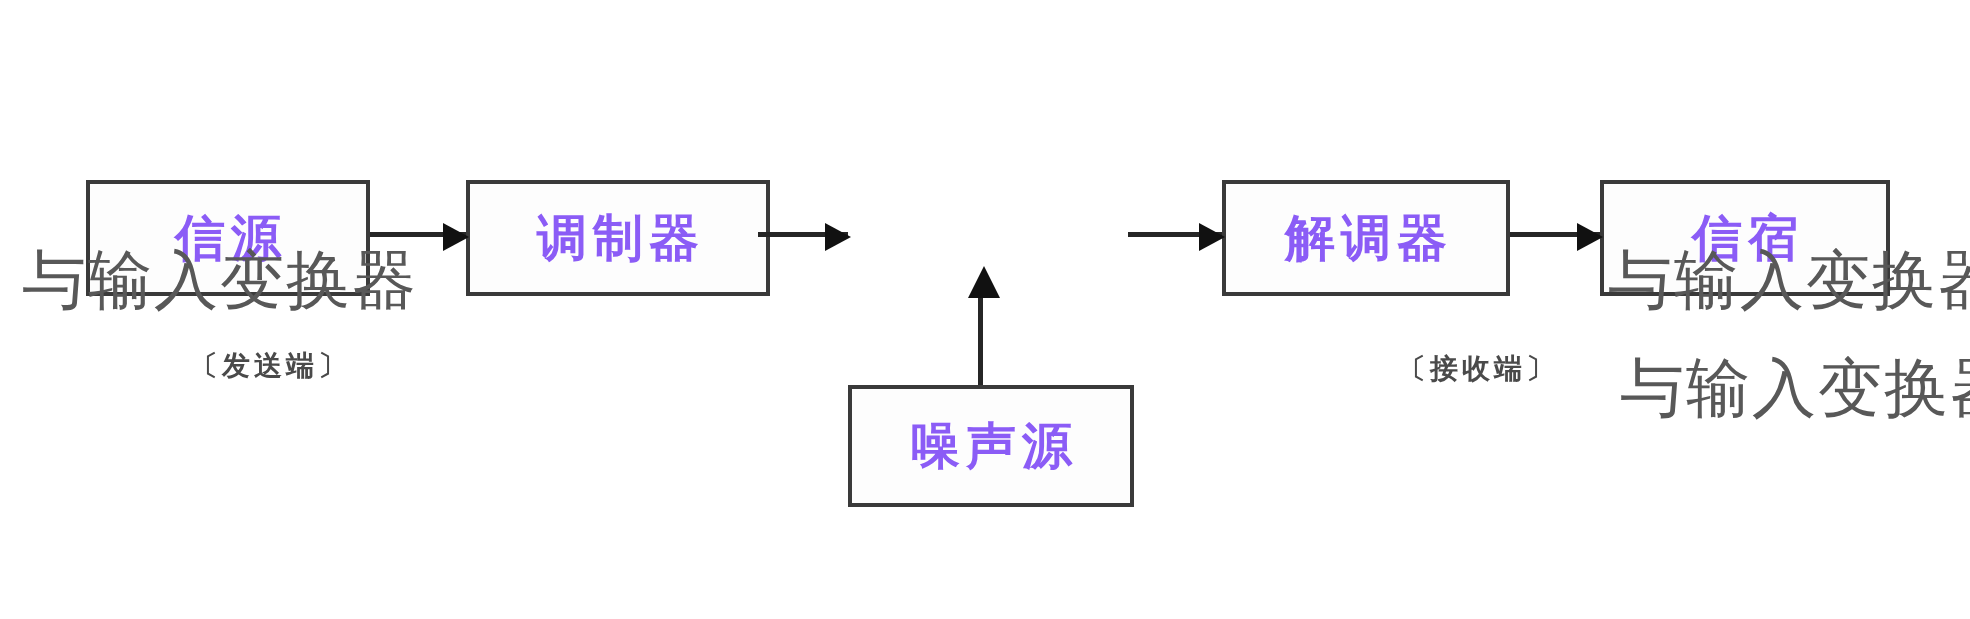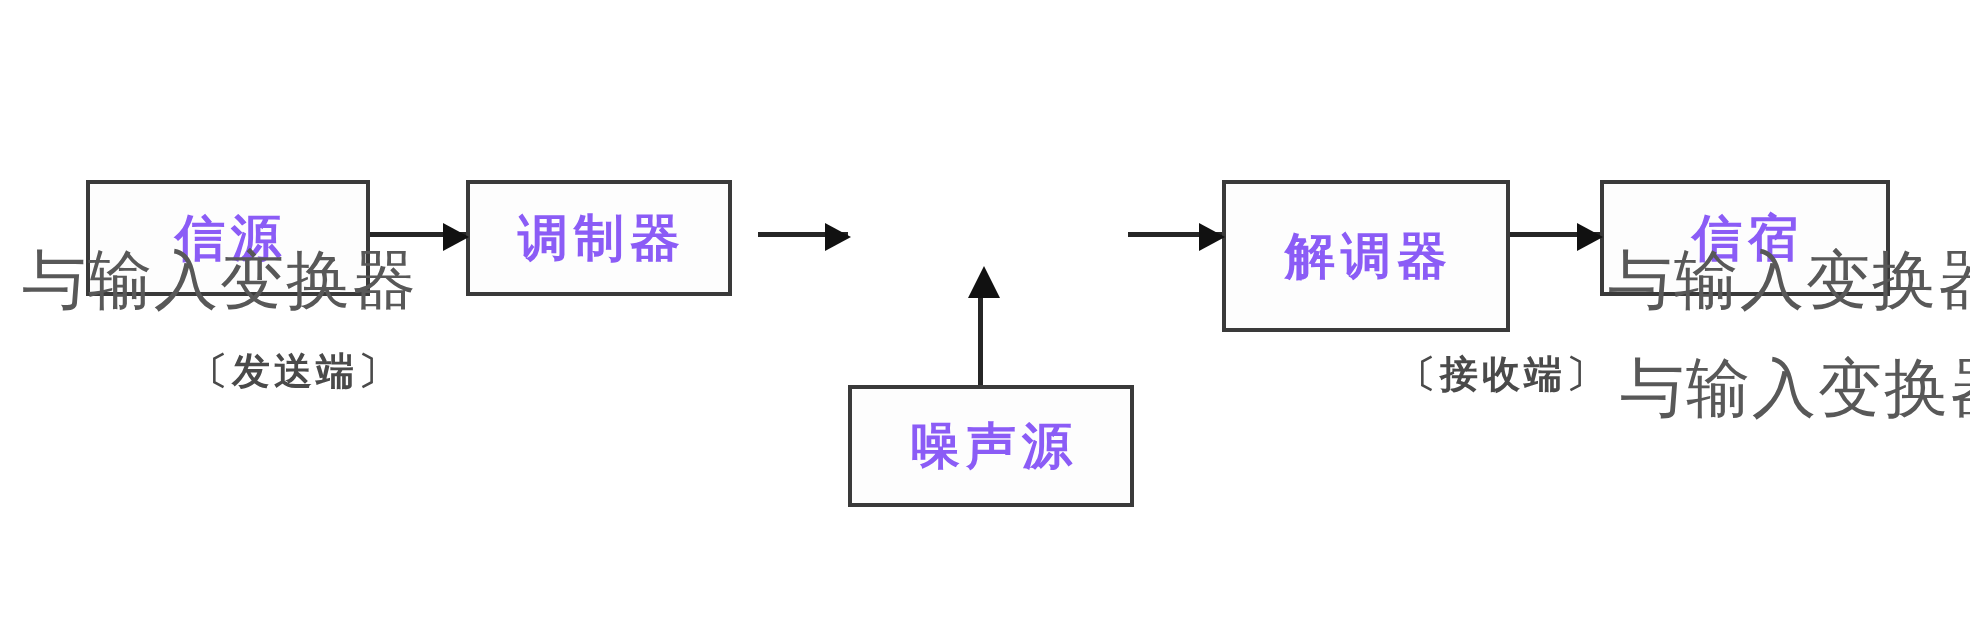--- a/index.html
+++ b/index.html
@@ -72,21 +72,21 @@
     height: 0;
     border-bottom: 32px solid #111111;
     border-left: 16px solid transparent;
     border-right: 16px solid transparent;
   }
 
   
   .caption {
     position: absolute;
     font-family: "DejaVu Sans", "Liberation Sans", sans-serif;
-    font-size: 38px;
+    font-size: 28px;
     font-weight: 700;
     color: #4a4a4a;
     letter-spacing: 4px;
     white-space: nowrap;
     line-height: 1;
     filter: blur(0.5px);
   }
 
   
   .overlay-text {
@@ -102,26 +102,26 @@
 </style>
 </head>
 <body>
 
 <div id="canvas">
 
   <div class="node" style="left:86px; top:180px; width:284px; height:116px;">
     <span class="node-label">信源</span>
   </div>
 
-  <div class="node" style="left:466px; top:180px; width:266px; height:116px;">
+  <div class="node" style="left:466px; top:180px; width:304px; height:116px;">
     <span class="node-label">调制器</span>
   </div>
 
 
-  <div class="node" style="left:1222px; top:180px; width:288px; height:152px;">
+  <div class="node" style="left:1222px; top:180px; width:288px; height:116px;">
     <span class="node-label">解调器</span>
   </div>
 
   <div class="node" style="left:1600px; top:180px; width:290px; height:116px;">
     <span class="node-label">信宿</span>
   </div>
 
   <div class="node" style="left:848px; top:385px; width:286px; height:122px;text-align:right;">
     <span class="node-label">噪声源</span>
   </div>

